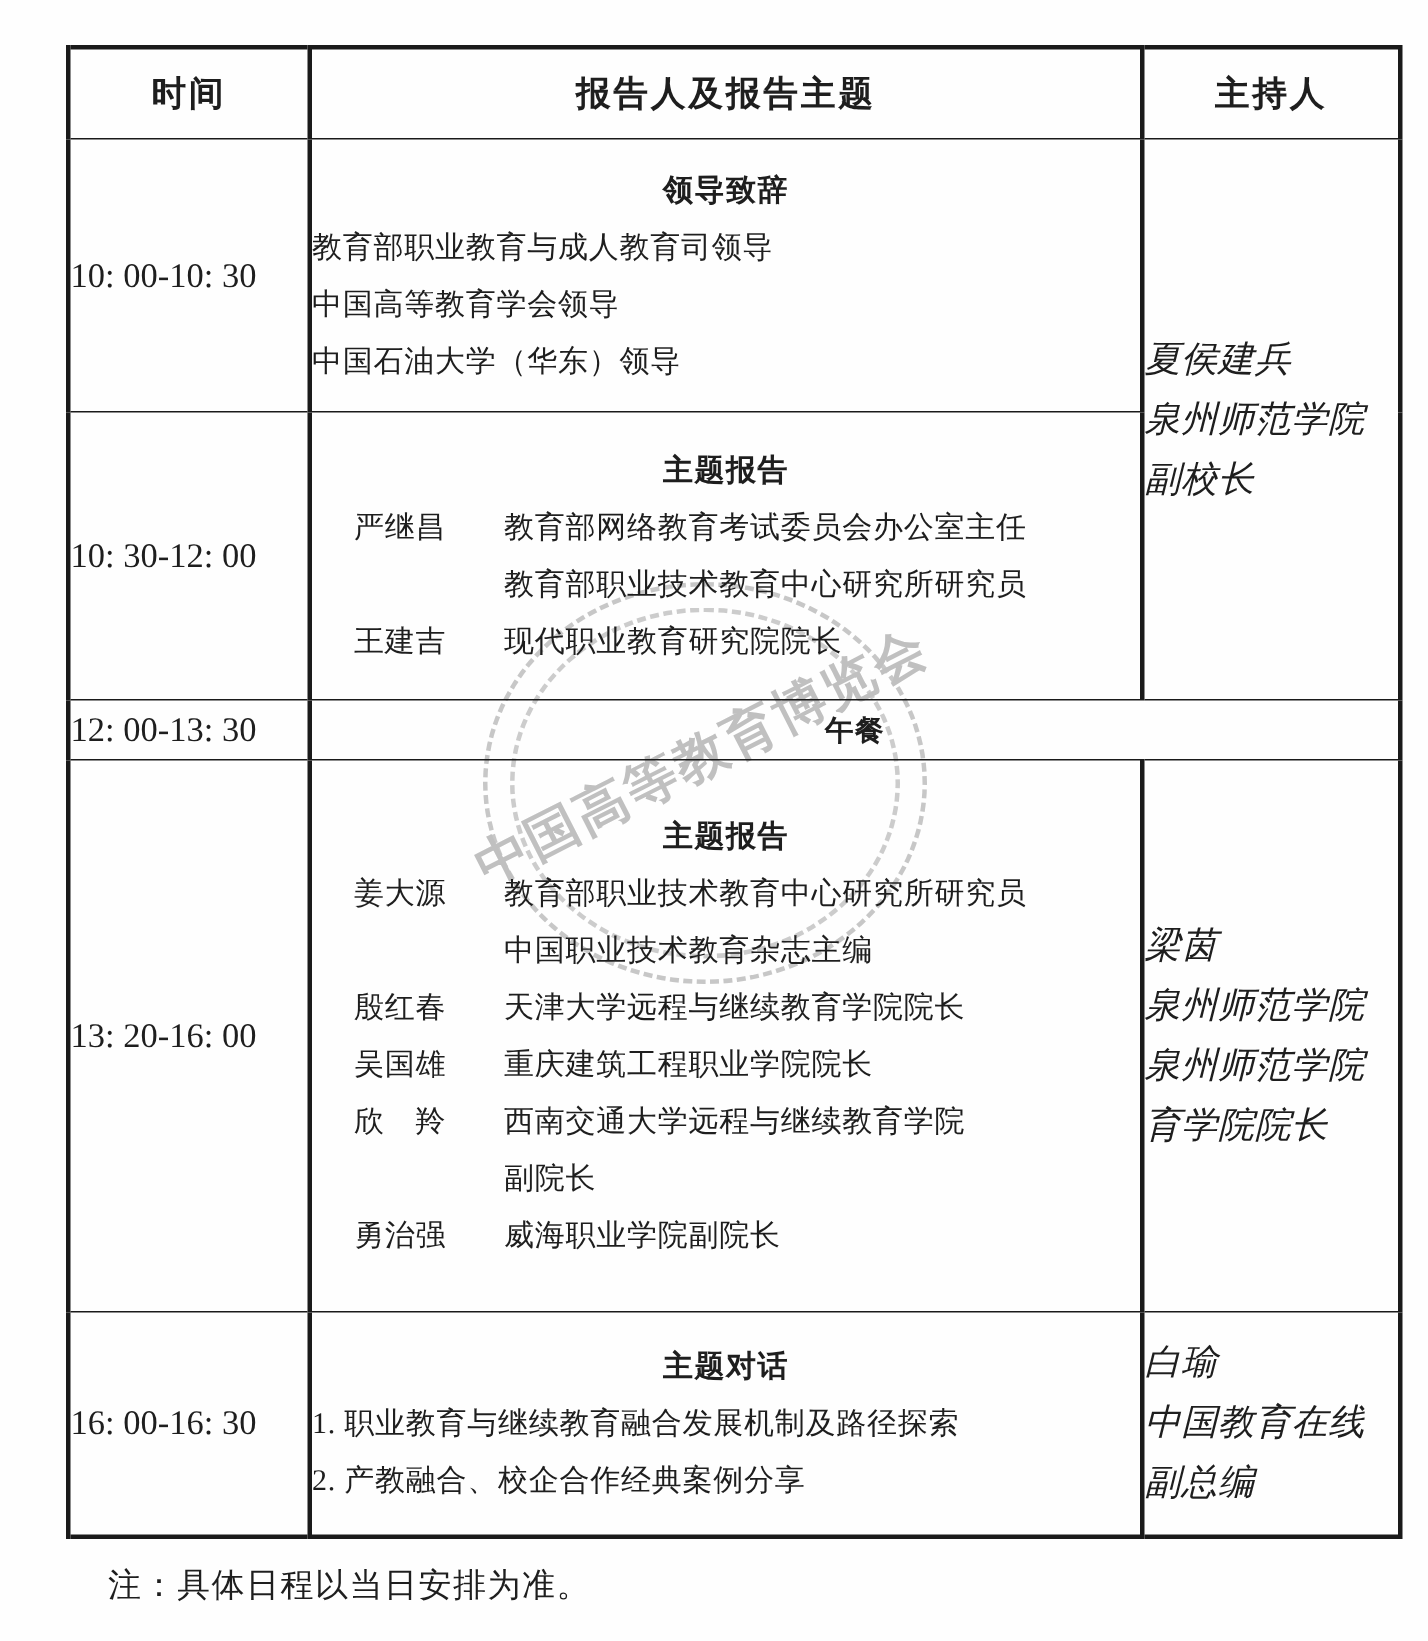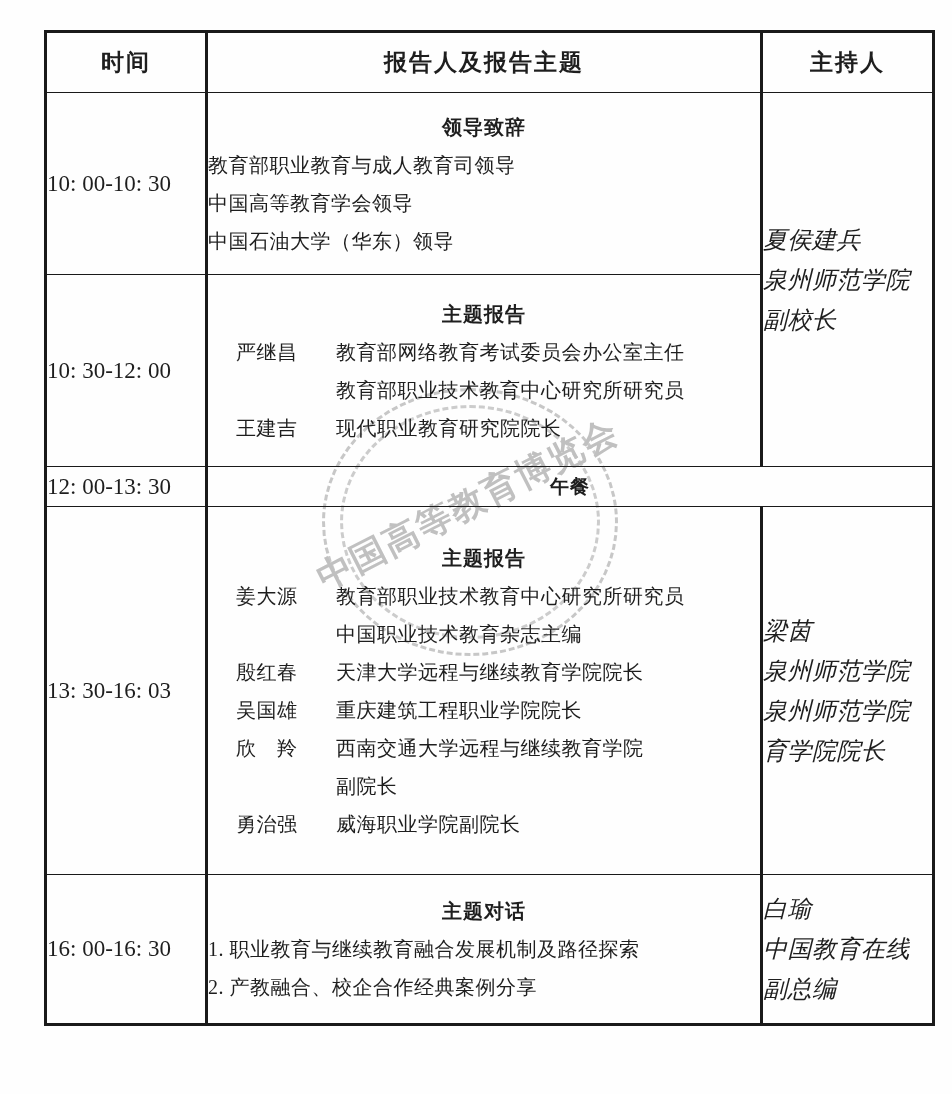--- a/index.html
+++ b/index.html
@@ -163,21 +163,21 @@
         <div class="line"><span class="speaker-name">王建吉</span><span>现代职业教育研究院院长</span></div>
       </td>
     </tr>
 
     <tr class="row-lunch">
       <td class="time-cell">12: 00-13: 30</td>
       <td class="lunch-cell" colspan="2">午餐</td>
     </tr>
 
     <tr class="row-3">
-      <td class="time-cell">13: 30-16: 03</td>
+      <td class="time-cell">13: 20-16: 00</td>
       <td class="content-cell">
         <div class="cell-title">主题报告</div>
         <div class="line"><span class="speaker-name">姜大源</span><span>教育部职业技术教育中心研究所研究员</span></div>
         <div class="line"><span class="speaker-name"></span><span>中国职业技术教育杂志主编</span></div>
         <div class="line"><span class="speaker-name">殷红春</span><span>天津大学远程与继续教育学院院长</span></div>
         <div class="line"><span class="speaker-name">吴国雄</span><span>重庆建筑工程职业学院院长</span></div>
         <div class="line"><span class="speaker-name">欣　羚</span><span>西南交通大学远程与继续教育学院</span></div>
         <div class="line"><span class="speaker-name"></span><span>副院长</span></div>
         <div class="line"><span class="speaker-name">勇治强</span><span>威海职业学院副院长</span></div>
       </td>
@@ -198,14 +198,15 @@
       </td>
       <td class="host-cell">
         <div>白瑜</div>
         <div>中国教育在线</div>
         <div>副总编</div>
       </td>
     </tr>
   </tbody>
     </table>
 
+  <div class="footnote">注：具体日程以当日安排为准。</div>
 
 </div>
 
 </body></html>

